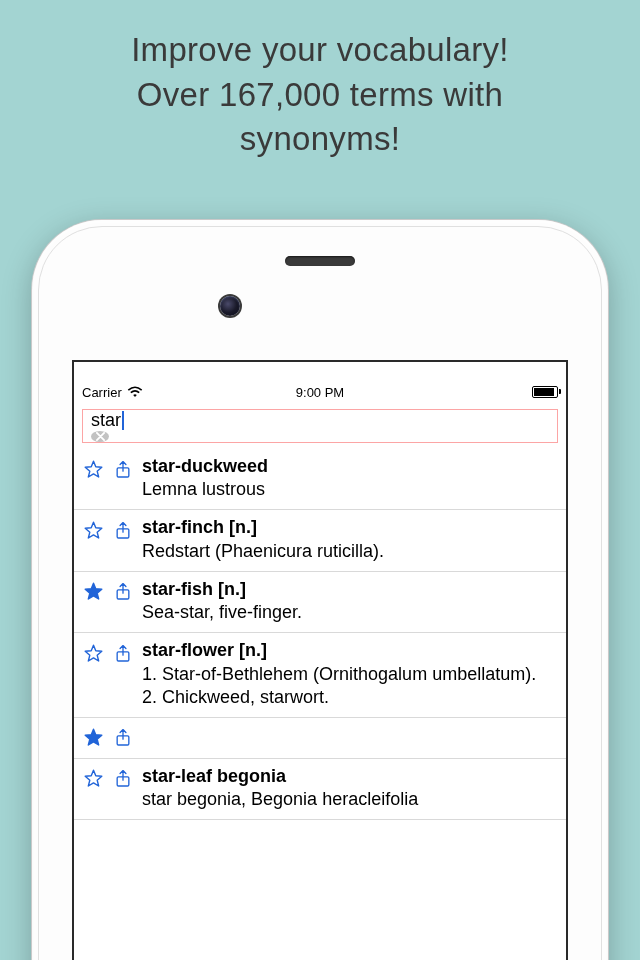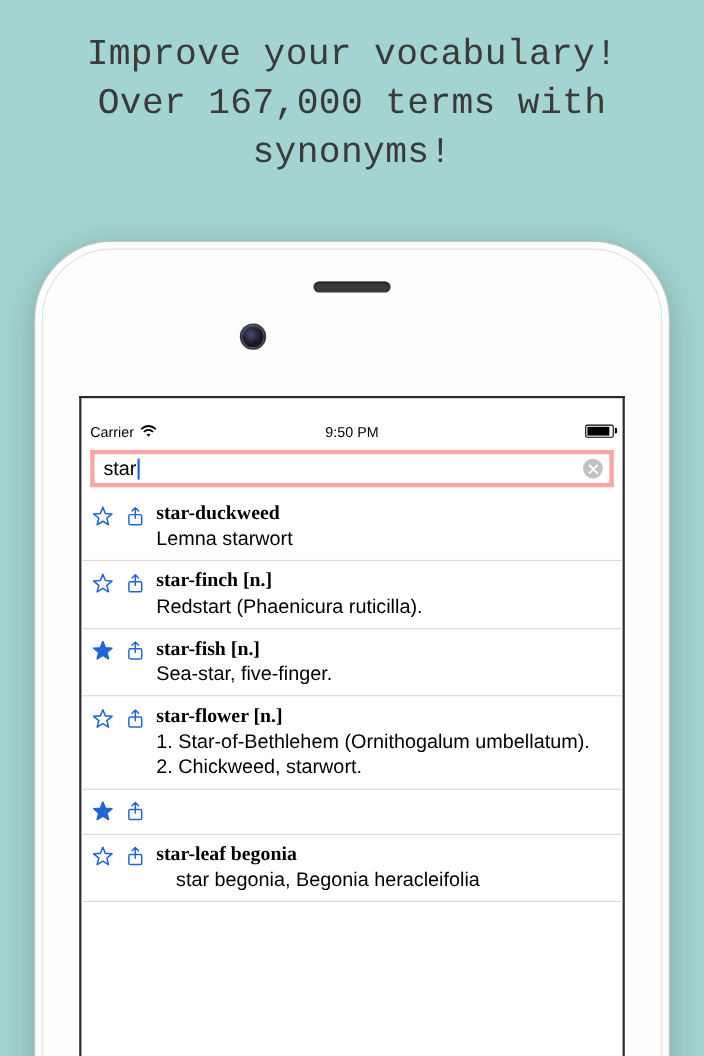--- a/index.html
+++ b/index.html
@@ -12,21 +12,20 @@
       position: relative;
     }
     .promo-text {
       text-align: center;
       padding: 28px 30px 20px;
       font-size: 33px;
       line-height: 1.35;
       font-weight: 300;
       color: #3a3a3a;
       letter-spacing: 0.3px;
-      font-family: Liberation Mono, monospace;
     }
     .phone-frame {
       position: absolute;
       left: 32px;
       top: 220px;
       width: 576px;
       height: 900px;
       background: #fdfdfd;
       border-radius: 70px 70px 0 0;
       box-shadow: 0 0 0 1px #c9c9c9, 0 8px 30px rgba(0,0,0,0.25), inset 0 2px 4px rgba(255,255,255,0.9), inset 0 -1px 2px rgba(0,0,0,0.1);
@@ -119,25 +118,25 @@
       top: 1px;
       bottom: 1px;
       width: 20px;
       background: #000;
     }
     .search-wrap {
       padding: 4px 8px 6px;
     }
     .search-box {
       display: flex;
-      align-items: center;
-      border: 4px solid #fca5a5;
+      border: 1px solid #fca5a5;
       height: 34px;
       padding: 0 6px 0 8px;
       background: #fff;
+      flex-direction: column;
     }
     .search-input {
       flex: 1;
       font-size: 18px;
       color: #000;
       position: relative;
     }
     .search-input::after {
       content: "";
       position: absolute;
@@ -175,21 +174,21 @@
       flex-shrink: 0;
     }
     .icon-btn {
       width: 22px;
       height: 24px;
       display: flex;
       align-items: center;
       justify-content: center;
     }
     .row-content { flex: 1; min-width: 0; }
-    .row-title { font-size: 18px; font-weight: 700; color: #000; line-height: 1.3; font-family: Liberation Serif, serif; }
+    .row-title { font-size: 18px; font-weight: 700; color: #000; line-height: 1.3; }
     .row-def { font-size: 18px; color: #000; line-height: 1.28; }
     svg { display: block; }
   </style>
 </head>
 <body>
 
 <div class="promo-text">
   <div>Improve your vocabulary!</div>
   <div>Over 167,000 terms with</div>
   <div>synonyms!</div>
@@ -206,21 +205,21 @@
       <div class="status-left">
         <span>Carrier</span>
         <span class="wifi-icon">
           <svg viewBox="0 0 16 12" width="16" height="12">
             <path d="M8 11 L6.2 9 Q8 7.6 9.8 9 Z" fill="#000"></path>
             <path d="M3.8 6.6 Q8 3 12.2 6.6" fill="none" stroke="#000" stroke-width="1.6"></path>
             <path d="M1.3 4.1 Q8 -1.6 14.7 4.1" fill="none" stroke="#000" stroke-width="1.6"></path>
           </svg>
         </span>
       </div>
-      <div class="status-time">9:50 PM</div>
+      <div class="status-time">9:00 PM</div>
       <div class="battery">
           <div class="battery-fill"></div>
         </div>
     </div>
 
     <div class="search-wrap">
       <div class="search-box">
         <div class="search-input">star</div>
         <div class="clear-btn">
           <svg viewBox="0 0 10 10" width="9" height="9">
@@ -240,21 +239,21 @@
             </div>
             <div class="icon-btn">
               <svg viewBox="0 0 24 24" width="20" height="23">
                 <rect x="5" y="10" width="14" height="11" rx="1.5" fill="none" stroke="#2164d8" stroke-width="1.6"></rect>
                 <path d="M12 14 V2.5 M12 2.5 L8.5 6 M12 2.5 L15.5 6" fill="none" stroke="#2164d8" stroke-width="1.6" stroke-linecap="round" stroke-linejoin="round"></path>
               </svg>
             </div>
           </div>
           <div class="row-content">
             <div class="row-title">star-duckweed</div>
-            <div class="row-def" style="white-space: pre-line;">Lemna starwort</div>
+            <div class="row-def" style="white-space: pre-line;">Lemna lustrous</div>
           </div>
         </div>
         <div class="row">
           <div class="row-icons">
             <div class="icon-btn">
               <svg viewBox="0 0 24 24" width="21" height="21">
                 <path d="M12 2.5 L14.6 8.9 L21.5 9.4 L16.2 13.9 L17.9 20.6 L12 17 L6.1 20.6 L7.8 13.9 L2.5 9.4 L9.4 8.9 Z" fill="none" stroke="#2164d8" stroke-width="1.6" stroke-linejoin="round"></path>
               </svg>
             </div>
             <div class="icon-btn">
@@ -332,19 +331,19 @@
             </div>
             <div class="icon-btn">
               <svg viewBox="0 0 24 24" width="20" height="23">
                 <rect x="5" y="10" width="14" height="11" rx="1.5" fill="none" stroke="#2164d8" stroke-width="1.6"></rect>
                 <path d="M12 14 V2.5 M12 2.5 L8.5 6 M12 2.5 L15.5 6" fill="none" stroke="#2164d8" stroke-width="1.6" stroke-linecap="round" stroke-linejoin="round"></path>
               </svg>
             </div>
           </div>
           <div class="row-content">
             <div class="row-title">star-leaf begonia</div>
-            <div class="row-def" style="white-space: pre-line; margin-left: 18px;">star begonia, Begonia heracleifolia</div>
+            <div class="row-def" style="white-space: pre-line;">star begonia, Begonia heracleifolia</div>
           </div>
         </div>
       </div>
 
   </div>
 </div>
 
 </body></html>

